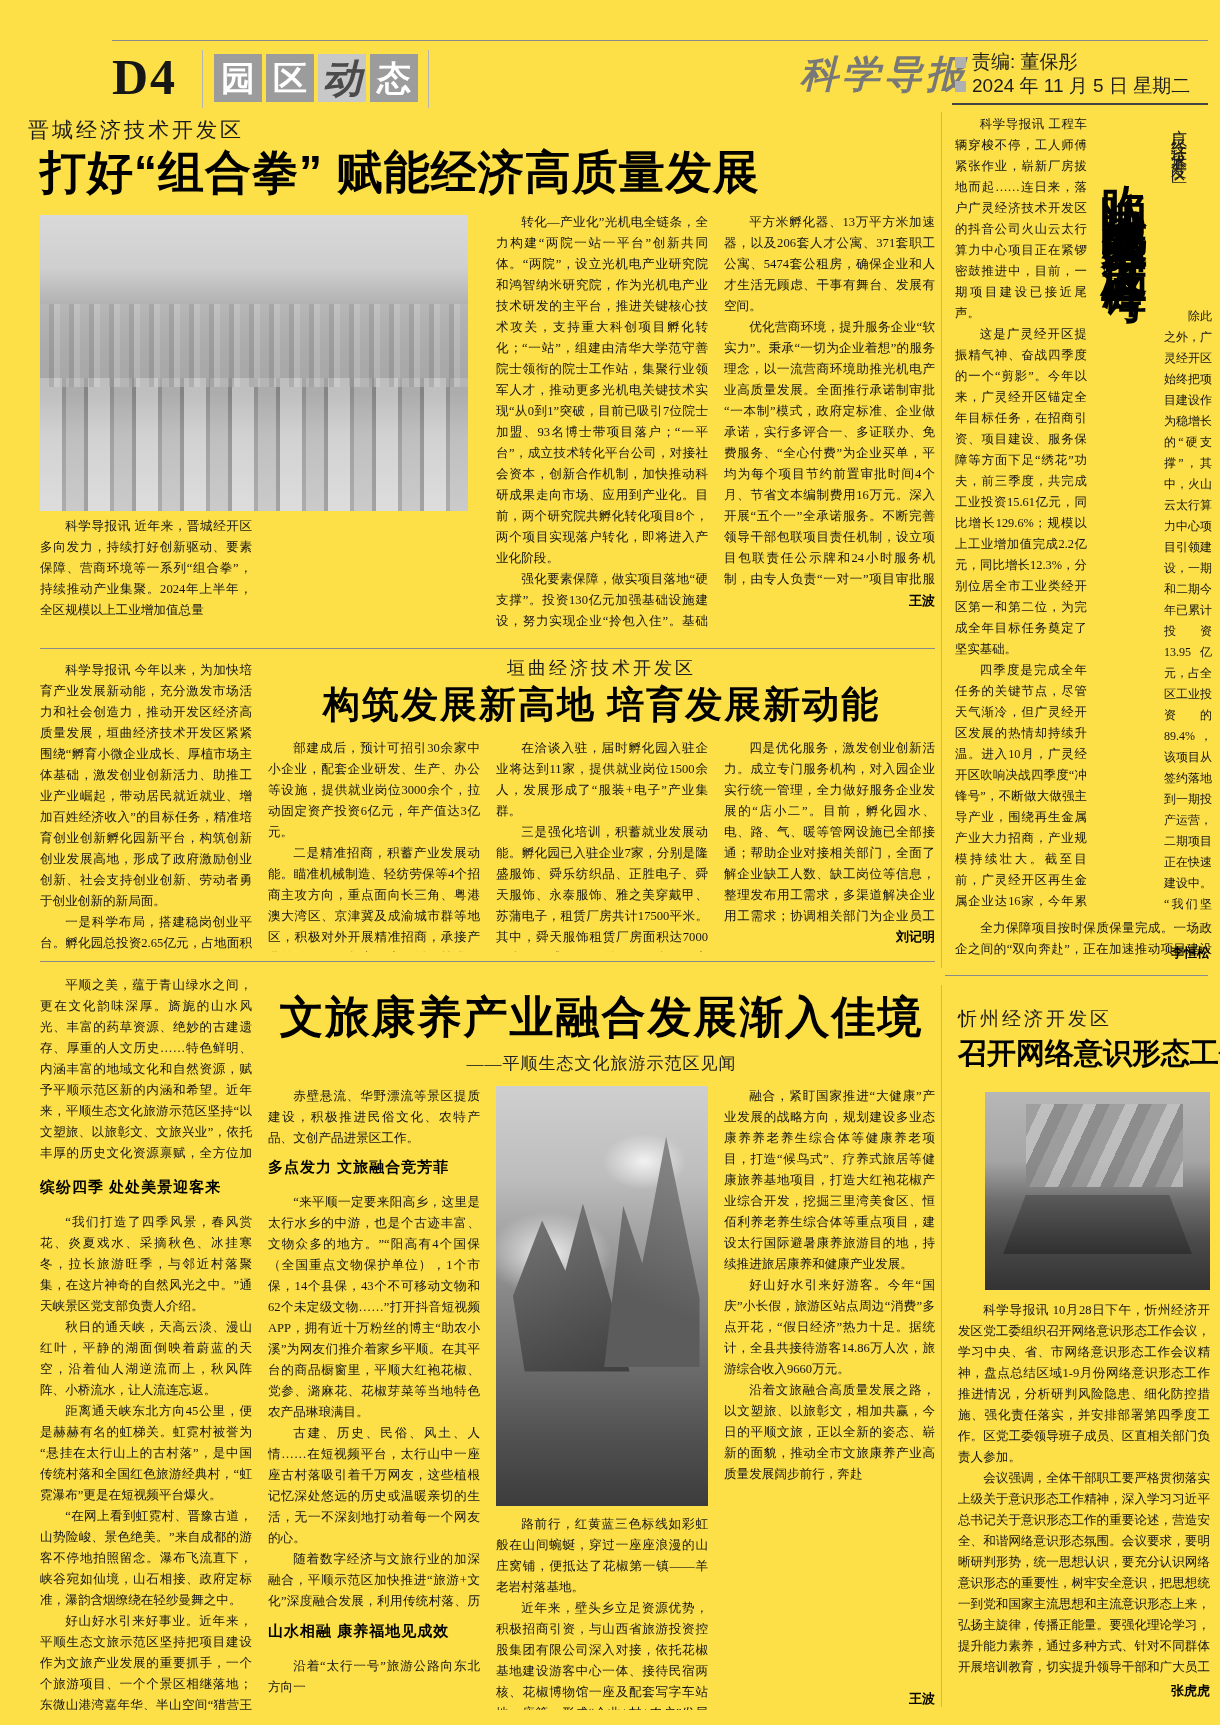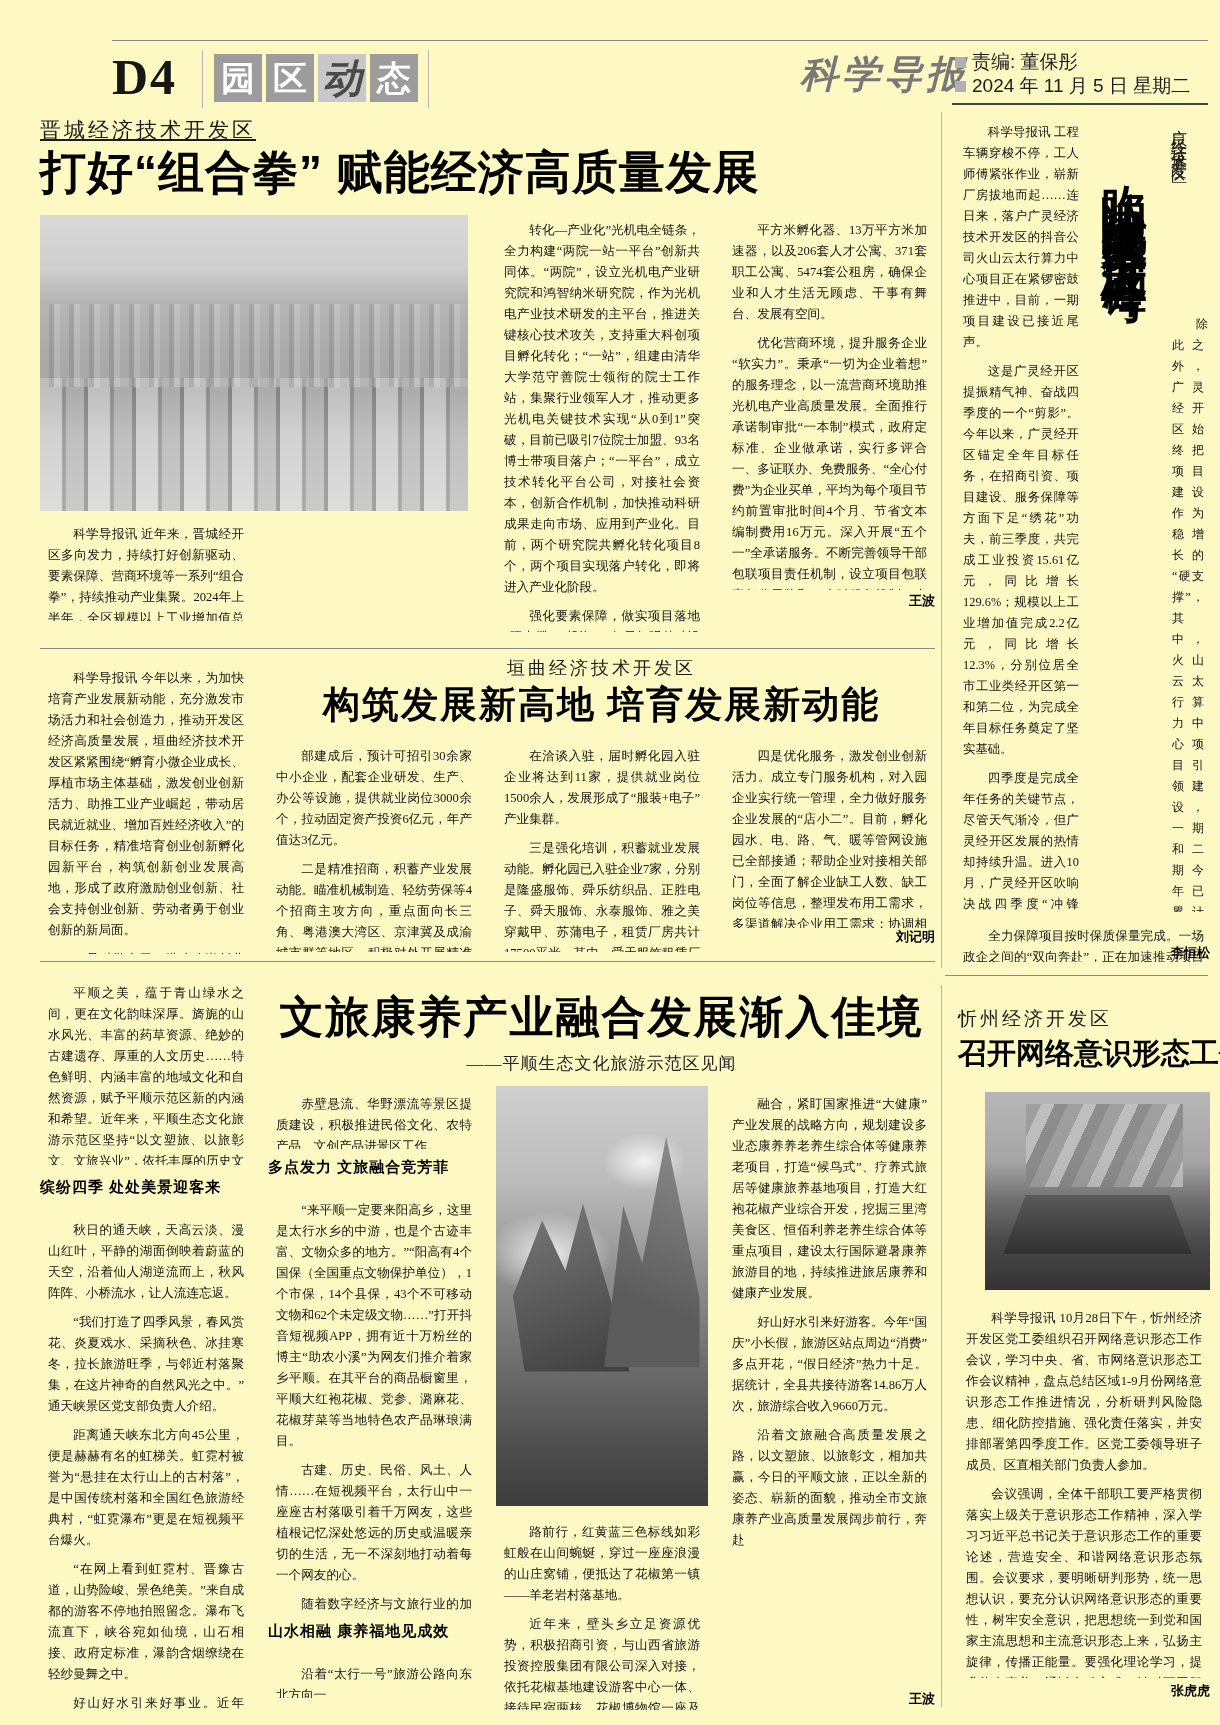--- a/index.html
+++ b/index.html
@@ -1,16 +1,16 @@
 <!DOCTYPE html>
 <html lang="zh"><head>
 <meta charset="utf-8">
 <style>
   html,body{margin:0;padding:0;background:#e8e8e4;}
-  .page{position:relative;width:1220px;height:1725px;background:#fef9c3;margin:0 auto;
+  .page{position:relative;width:1220px;height:1725px;background:#fde047;margin:0 auto;
         font-family:"Liberation Serif","DejaVu Serif",serif;color:#161616;overflow:hidden;}
   .hline{position:absolute;background:#8a8a8a;height:1px;}
   .vline{position:absolute;background:#b5b5b5;width:1px;}
   
   .edition{position:absolute;left:112px;top:48px;font-size:50px;font-weight:bold;
            font-family:"Liberation Serif","DejaVu Serif",serif;letter-spacing:2px;}
   .logo-box{position:absolute;top:54px;width:48px;height:48px;background:#9c9c9c;color:#fff;
             font-family:"Liberation Sans","DejaVu Sans",sans-serif;font-weight:bold;
             font-size:34px;line-height:48px;text-align:center;}
   .logo-box.light{background:#c8c8c8;color:#4a4a4a;font-style:italic;font-size:40px;
@@ -21,21 +21,21 @@
   .hdr-meta{position:absolute;left:955px;top:50px;width:255px;
             font-family:"Liberation Sans","DejaVu Sans",sans-serif;}
   .hdr-meta .row{font-size:19px;line-height:24px;color:#1c1c1c;white-space:nowrap;}
   .bullet{display:inline-block;width:11px;height:11px;background:#b0b0b0;margin-right:6px;}
   
   .kicker{position:absolute;font-size:21px;letter-spacing:3px;color:#1c1c1c;}
   .headline-sans{position:absolute;font-family:"Liberation Sans","DejaVu Sans",sans-serif;
                  font-weight:900;color:#000;white-space:nowrap;}
   .headline-serif{position:absolute;font-weight:900;color:#000;text-align:center;white-space:nowrap;}
   .col{position:absolute;font-size:12.6px;line-height:21px;text-align:justify;overflow:hidden;color:#141414;}
-  .col p{margin:8px;text-indent:2em;}
+  .col p{margin:0;text-indent:2em;}
   .byline{position:absolute;font-weight:bold;font-size:13px;text-align:right;color:#000;
           font-family:"Liberation Sans","DejaVu Sans",sans-serif;}
   .subhead{position:absolute;font-family:"Liberation Sans","DejaVu Sans",sans-serif;
            font-weight:bold;font-size:15px;letter-spacing:1px;color:#000;white-space:nowrap;}
   .subtitle{position:absolute;font-size:17px;text-align:center;color:#222;letter-spacing:1px;}
   
   .photo{position:absolute;overflow:hidden;filter:grayscale(100%);}
   .photo-city{background:
      linear-gradient(180deg,#d9d9d9 0%,#cfcfcf 18%,#a8a8a8 34%,#9a9a9a 45%,#8f8f8f 60%,#b9b9b9 75%,#d2d2d2 100%);}
   .photo-city:before{content:"";position:absolute;left:0;right:0;top:55%;bottom:0;
@@ -78,21 +78,21 @@
   <div class="logo-box light" style="left:318px;">动</div>
   <div class="logo-box" style="left:370px;">态</div>
   <div class="vline" style="left:428px;top:50px;height:58px;"></div>
   <div class="masthead">科学导报</div>
   <div class="hdr-meta">
     <div class="row"><span class="bullet"></span><span>责编: 董保彤</span></div>
     <div class="row"><span class="bullet"></span><span>2024 年 11 月 5 日 星期二</span></div>
   </div>
   <div class="hline" style="left:952px;top:103px;width:256px;background:#444;height:2px;"></div>
 
-  <div class="kicker" style="left:40px;top:116px;text-decoration:underline;">晋城经济技术开发区</div>
+  <div class="kicker" style="left:28px;top:116px;">晋城经济技术开发区</div>
   <div class="headline-sans" style="left:40px;top:142px;font-size:46px;letter-spacing:1px;">打好“组合拳” 赋能经济高质量发展</div>
   <div class="photo photo-city" style="left:40px;top:215px;width:428px;height:296px;"></div>
   <div class="col" style="left:40px;top:516px;width:212px;height:105px;">
       <p>科学导报讯 近年来，晋城经开区多向发力，持续打好创新驱动、要素保障、营商环境等一系列“组合拳”，持续推动产业集聚。2024年上半年，全区规模以上工业增加值总量</p>
     </div>
   <div class="col" style="left:496px;top:212px;width:212px;height:420px;">
       <p>转化—产业化”光机电全链条，全力构建“两院一站一平台”创新共同体。“两院”，设立光机电产业研究院和鸿智纳米研究院，作为光机电产业技术研发的主平台，推进关键核心技术攻关，支持重大科创项目孵化转化；“一站”，组建由清华大学范守善院士领衔的院士工作站，集聚行业领军人才，推动更多光机电关键技术实现“从0到1”突破，目前已吸引7位院士加盟、93名博士带项目落户；“一平台”，成立技术转化平台公司，对接社会资本，创新合作机制，加快推动科研成果走向市场、应用到产业化。目前，两个研究院共孵化转化项目8个，两个项目实现落户转化，即将进入产业化阶段。</p>
       <p>强化要素保障，做实项目落地“硬支撑”。投资130亿元加强基础设施建设，努力实现企业“拎包入住”。基础设施方面，实现水、电、气、暖、路、网全覆盖，持续推进生态绿化品质提升和环境建设治理，花园式产业园区初显雏形。厂房用地方面，坚定不移推动标准化厂房建设，全力打造2000亩标准地、200万平方米的光机电产业集聚区，充分满足各类不同需求的光机电企业入驻，实现“土地等项目、厂房等企业”，为拓航发展打下坚实基础。配套设施方面，已建成5万</p>
     </div>
   <div class="col" style="left:724px;top:212px;width:211px;height:378px;">
@@ -122,22 +122,22 @@
     </div>
   <div class="byline" style="left:724px;top:928px;width:211px;">刘记明</div>
 
   <div class="hline" style="left:40px;top:961px;width:895px;"></div>
 
   <div class="col" style="left:40px;top:975px;width:212px;height:190px;">
       <p>平顺之美，蕴于青山绿水之间，更在文化韵味深厚。旖旎的山水风光、丰富的药草资源、绝妙的古建遗存、厚重的人文历史……特色鲜明、内涵丰富的地域文化和自然资源，赋予平顺示范区新的内涵和希望。近年来，平顺生态文化旅游示范区坚持“以文塑旅、以旅彰文、文旅兴业”，依托丰厚的历史文化资源禀赋，全方位加强文旅融合，不断提质做优“风光游”“红色游”“古建游”“乡村游”文旅四大业态，在优化产业布局、融合文旅资源、推进康养项目等方面下足实功，全区文旅康养产业融合高质量发展新征程全面开启。</p>
     </div>
   <div class="subhead" style="left:40px;top:1178px;">缤纷四季 处处美景迎客来</div>
   <div class="col" style="left:40px;top:1212px;width:212px;height:498px;">
+      <p>“我们打造了四季风景，春风赏花、炎夏戏水、采摘秋色、冰挂寒冬，拉长旅游旺季，与邻近村落聚集，在这片神奇的自然风光之中。”通天峡景区党支部负责人介绍。</p>
       <p>秋日的通天峡，天高云淡、漫山红叶，平静的湖面倒映着蔚蓝的天空，沿着仙人湖逆流而上，秋风阵阵、小桥流水，让人流连忘返。</p>
-      <p>“我们打造了四季风景，春风赏花、炎夏戏水、采摘秋色、冰挂寒冬，拉长旅游旺季，与邻近村落聚集，在这片神奇的自然风光之中。”通天峡景区党支部负责人介绍。</p>
       <p>距离通天峡东北方向45公里，便是赫赫有名的虹梯关。虹霓村被誉为“悬挂在太行山上的古村落”，是中国传统村落和全国红色旅游经典村，“虹霓瀑布”更是在短视频平台爆火。</p>
       <p>“在网上看到虹霓村、晋豫古道，山势险峻、景色绝美。”来自成都的游客不停地拍照留念。瀑布飞流直下，峡谷宛如仙境，山石相接、政府定标准，瀑韵含烟缭绕在轻纱曼舞之中。</p>
       <p>好山好水引来好事业。近年来，平顺生态文旅示范区坚持把项目建设作为文旅产业发展的重要抓手，一个个旅游项目、一个个景区相继落地；东微山港湾嘉年华、半山空间“猎营王国”人气火爆；通天峡5A级景区创建提质刷新，低空旅游等新业态“起飞”；太行水乡、虹霓村、黑虎村等持续出彩——全区重点景区的吸引力、承载力不断增强。</p>
     </div>
 
   <div class="headline-serif" style="left:268px;top:988px;width:667px;font-size:44px;letter-spacing:2px;">文旅康养产业融合发展渐入佳境</div>
   <div class="subtitle" style="left:268px;top:1052px;width:667px;">——平顺生态文化旅游示范区见闻</div>
 
   <div class="col" style="left:268px;top:1086px;width:212px;height:63px;">
       <p>赤壁悬流、华野漂流等景区提质建设，积极推进民俗文化、农特产品、文创产品进景区工作。</p>

